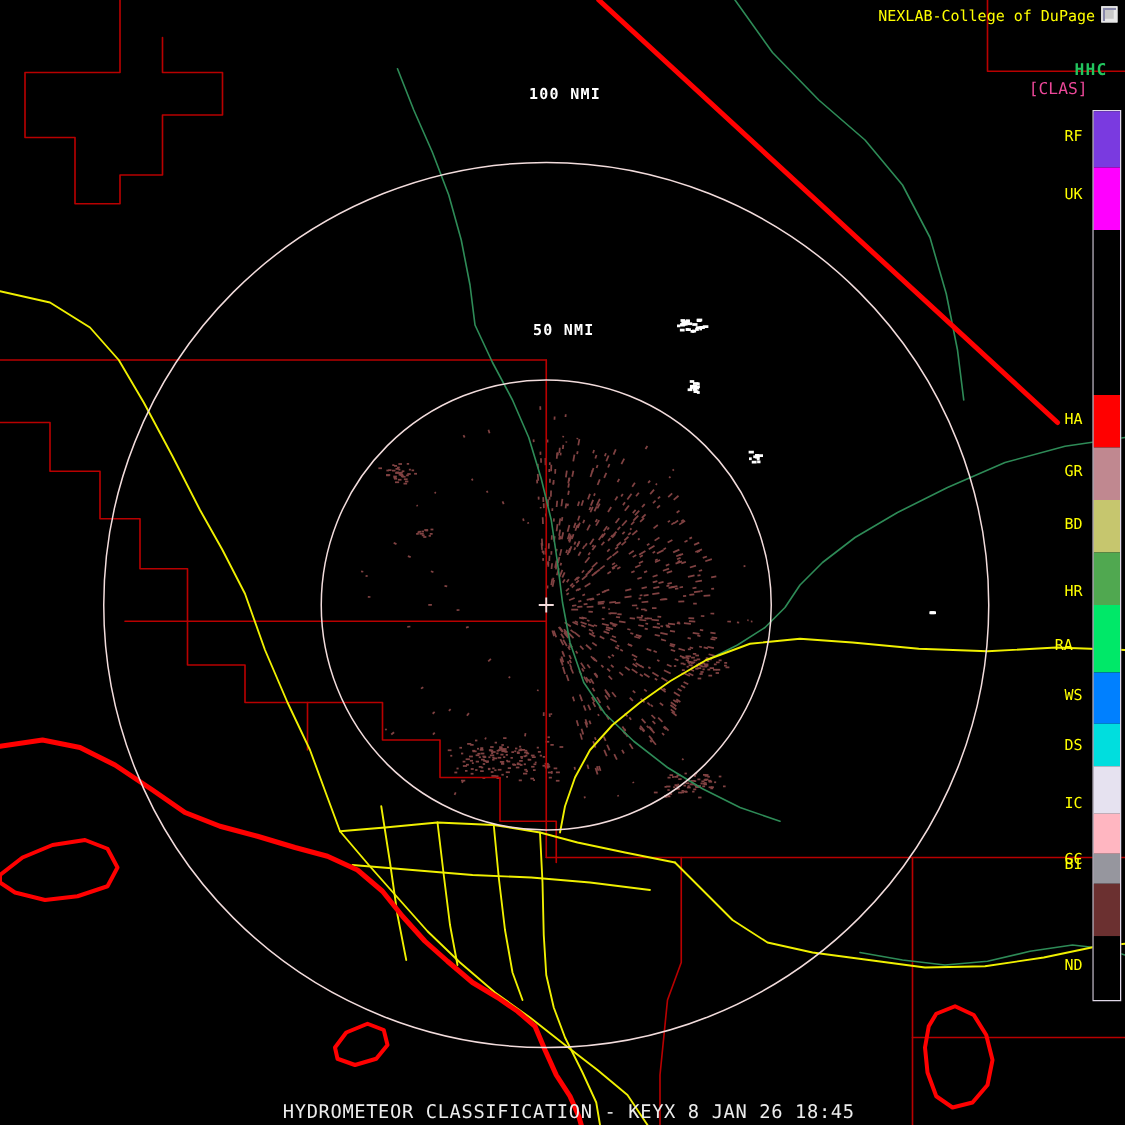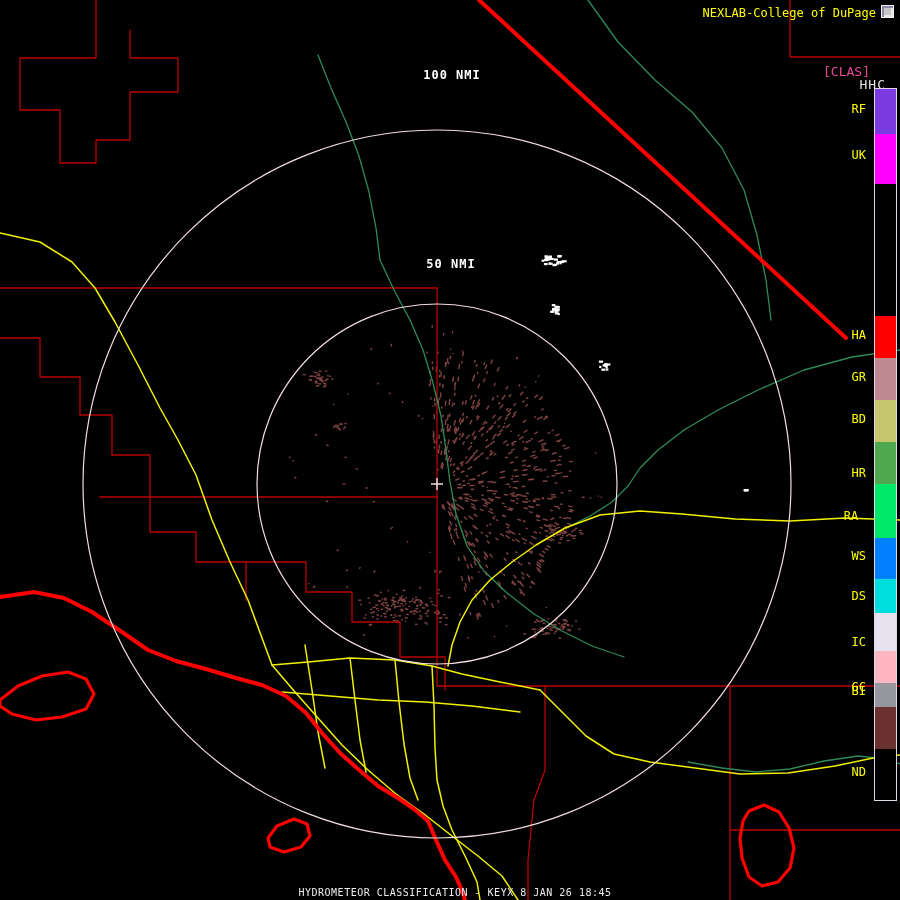--- a/index.html
+++ b/index.html
@@ -12,39 +12,39 @@
     position:absolute;top:6px;right:24px;
     color:#ffff00;font-size:12px;letter-spacing:0px;white-space:nowrap;padding-left:37px;
   }
   .brand-icon{
     position:absolute;top:5px;right:6px;width:13px;height:13px;
     background:#c8c8c8;border:1px solid #f0f0f0;box-sizing:border-box;
     box-shadow:inset 2px 2px 0 #8888aa, inset -2px -2px 0 #e8e8e8;
   }
   .prod-id{
     position:absolute;top:49px;right:14px;
-    color:#e5e5e5;font-size:13px;font-weight:normal;letter-spacing:1px;margin-top:28px;
+    color:#22c55e;font-size:13px;font-weight:bold;letter-spacing:1px;
   }
   .prod-tag{
     position:absolute;top:64px;right:30px;
     color:#ec4899;font-size:13px;letter-spacing:0px;text-align:right;
   }
   #legend-bar{
     position:absolute;left:874px;top:88px;width:21px;
     background:#000;border:1px solid #e0d8e8;
   }
   .legend-seg{width:100%;}
   #legend-labels{position:absolute;left:0;top:0;width:900px;height:660px;pointer-events:none;}
   .legend-label{
     position:absolute;right:34px;width:30px;text-align:right;
     color:#ffff00;font-size:12px;font-family:"DejaVu Sans Mono",monospace;
   }
   .footer{
     position:absolute;left:0;right:0;bottom:2px;text-align:center;
-    color:#ececec;font-size:10px;letter-spacing:0.5px;white-space:nowrap;padding-left:10px;
+    color:#ececec;font-size:15px;letter-spacing:0.5px;white-space:nowrap;padding-left:10px;
   }
   .ring-label{
     font:bold 12px "DejaVu Sans Mono",monospace;
     fill:#ffffff;stroke:#000000;stroke-width:4px;paint-order:stroke;letter-spacing:1px;
   }
 </style>
 </head>
 <body>
 
 <div class="screen">

